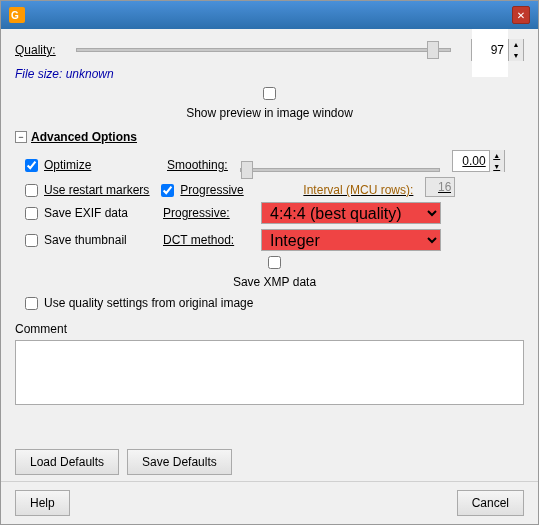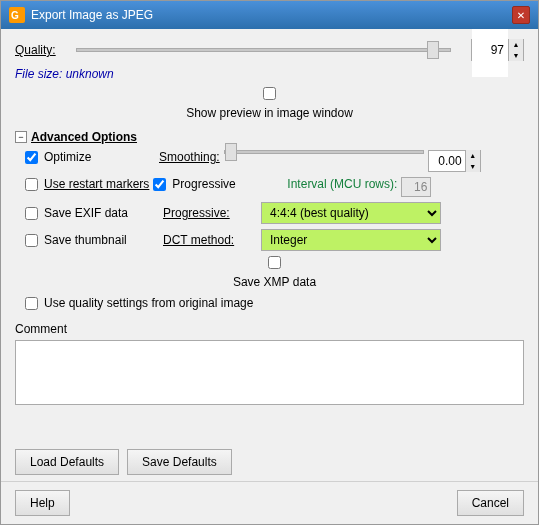--- a/index.html
+++ b/index.html
@@ -181,22 +181,23 @@
 
     .advanced-content {
       margin-left: 10px;
       display: flex;
       flex-direction: column;
       gap: 5px;
     }
 
     .row-flex {
       display: flex;
-      align-items: flex-start;
-      gap: 4px;
+      align-items: flex-end;
+      gap: 12px;
+      text-decoration: underline;
     }
 
     .smoothing-slider {
       width: 200px;
       height: 4px;
       -webkit-appearance: none;
       appearance: none;
       background: #c8c8c8;
       border: 1px solid #aaa;
       outline: none;
@@ -251,22 +252,22 @@
     .subsampling-label {
       text-decoration: underline;
       font-size: 12px;
       white-space: nowrap;
       min-width: 90px;
     }
 
     select {
       height: 22px;
       border: 1px solid #aaa;
-      background: #bef264;
-      font-size: 12px;
+      background: #ef4444;
+      font-size: 16px;
       padding: 0 4px;
       cursor: pointer;
     }
 
     .subsampling-select { width: 180px; }
     .dct-select { width: 180px; }
 
     .comment-section {
       margin-top: 6px;
     }
@@ -318,41 +319,40 @@
     .btn-export {
       border: 2px solid #4a90d9;
     }
 
     input[type="checkbox"] {
       width: 13px;
       height: 13px;
       cursor: pointer;
     }
 
-    .disabled-text { color: #15803d; }
+    .disabled-text { color: #a16207; }
 
     .use-quality-row {
       display: flex;
       align-items: center;
       gap: 6px;
       margin-top: 2px;
     }
   </style>
 </head>
 <body>
 
 <div class="window">
 
   <div class="titlebar">
     <div class="titlebar-left">
       <svg class="titlebar-icon" viewBox="0 0 16 16">
         <rect width="16" height="16" fill="#f90" rx="2"></rect>
         <text x="2" y="12" font-size="10" fill="white" font-weight="bold">G</text>
       </svg>
-      <span class="titlebar-title">Export Image as JPEG</span>
     </div>
     <button class="titlebar-close">✕</button>
   </div>
 
   <div class="content">
 
     <div class="quality-row">
       <span class="quality-label">Quality:</span>
       <div class="slider-container">
         <input type="range" class="slider" min="0" max="100" value="97" style="">

